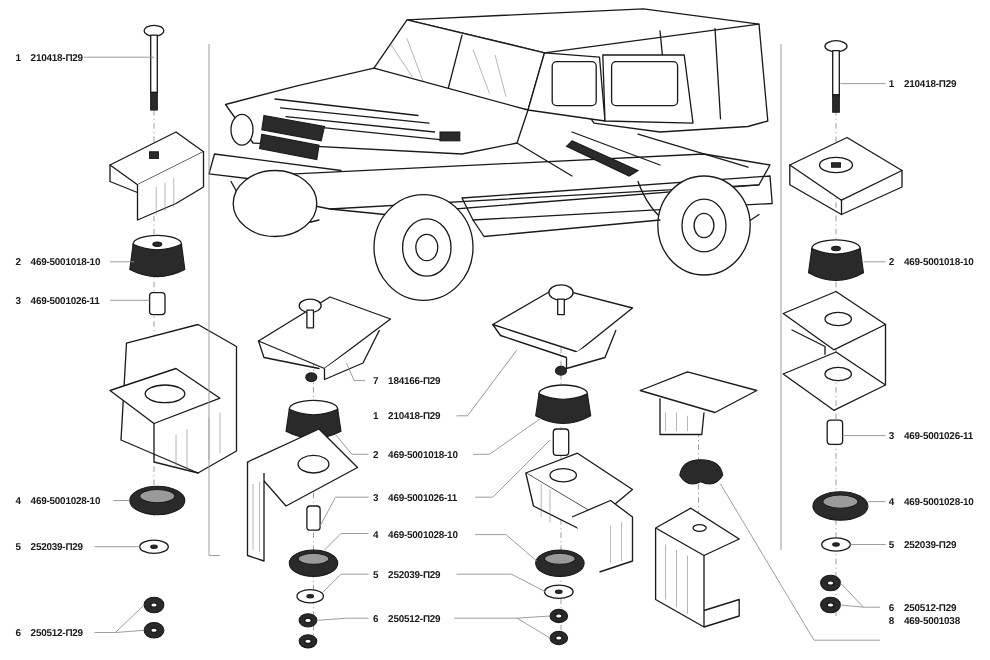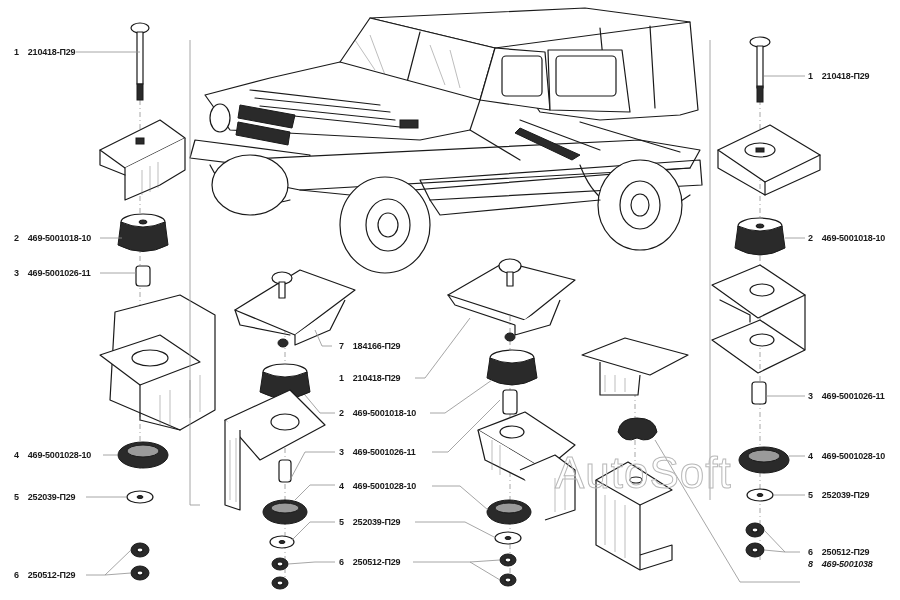--- a/index.html
+++ b/index.html
@@ -254,17 +254,16 @@
 <div class="callout" style="left:339px;top:481px;"><span class="num">4</span><span>469-5001028-10</span></div>
 <div class="callout" style="left:339px;top:517px;"><span class="num">5</span><span>252039-П29</span></div>
 <div class="callout" style="left:339px;top:557px;"><span class="num">6</span><span>250512-П29</span></div>
 
 <div class="callout" style="left:808px;top:71px;"><span class="num">1</span><span>210418-П29</span></div>
 <div class="callout" style="left:808px;top:233px;"><span class="num">2</span><span>469-5001018-10</span></div>
 <div class="callout" style="left:808px;top:391px;"><span class="num">3</span><span>469-5001026-11</span></div>
 <div class="callout" style="left:808px;top:451px;"><span class="num">4</span><span>469-5001028-10</span></div>
 <div class="callout" style="left:808px;top:490px;"><span class="num">5</span><span>252039-П29</span></div>
 <div class="callout" style="left:808px;top:547px;"><span class="num">6</span><span>250512-П29</span></div>
-<div class="callout" style="left:808px;top:559px;font-style:italic;"><span class="num">8</span><span>469-5001038</span></div>
-
-<div class="watermark">AutoSoft</div>
+<div class="callout" style="left:808px;top:559px;"><span class="num">8</span><span>469-5001038</span></div>
+
 
 </div>
 
 </body></html>

